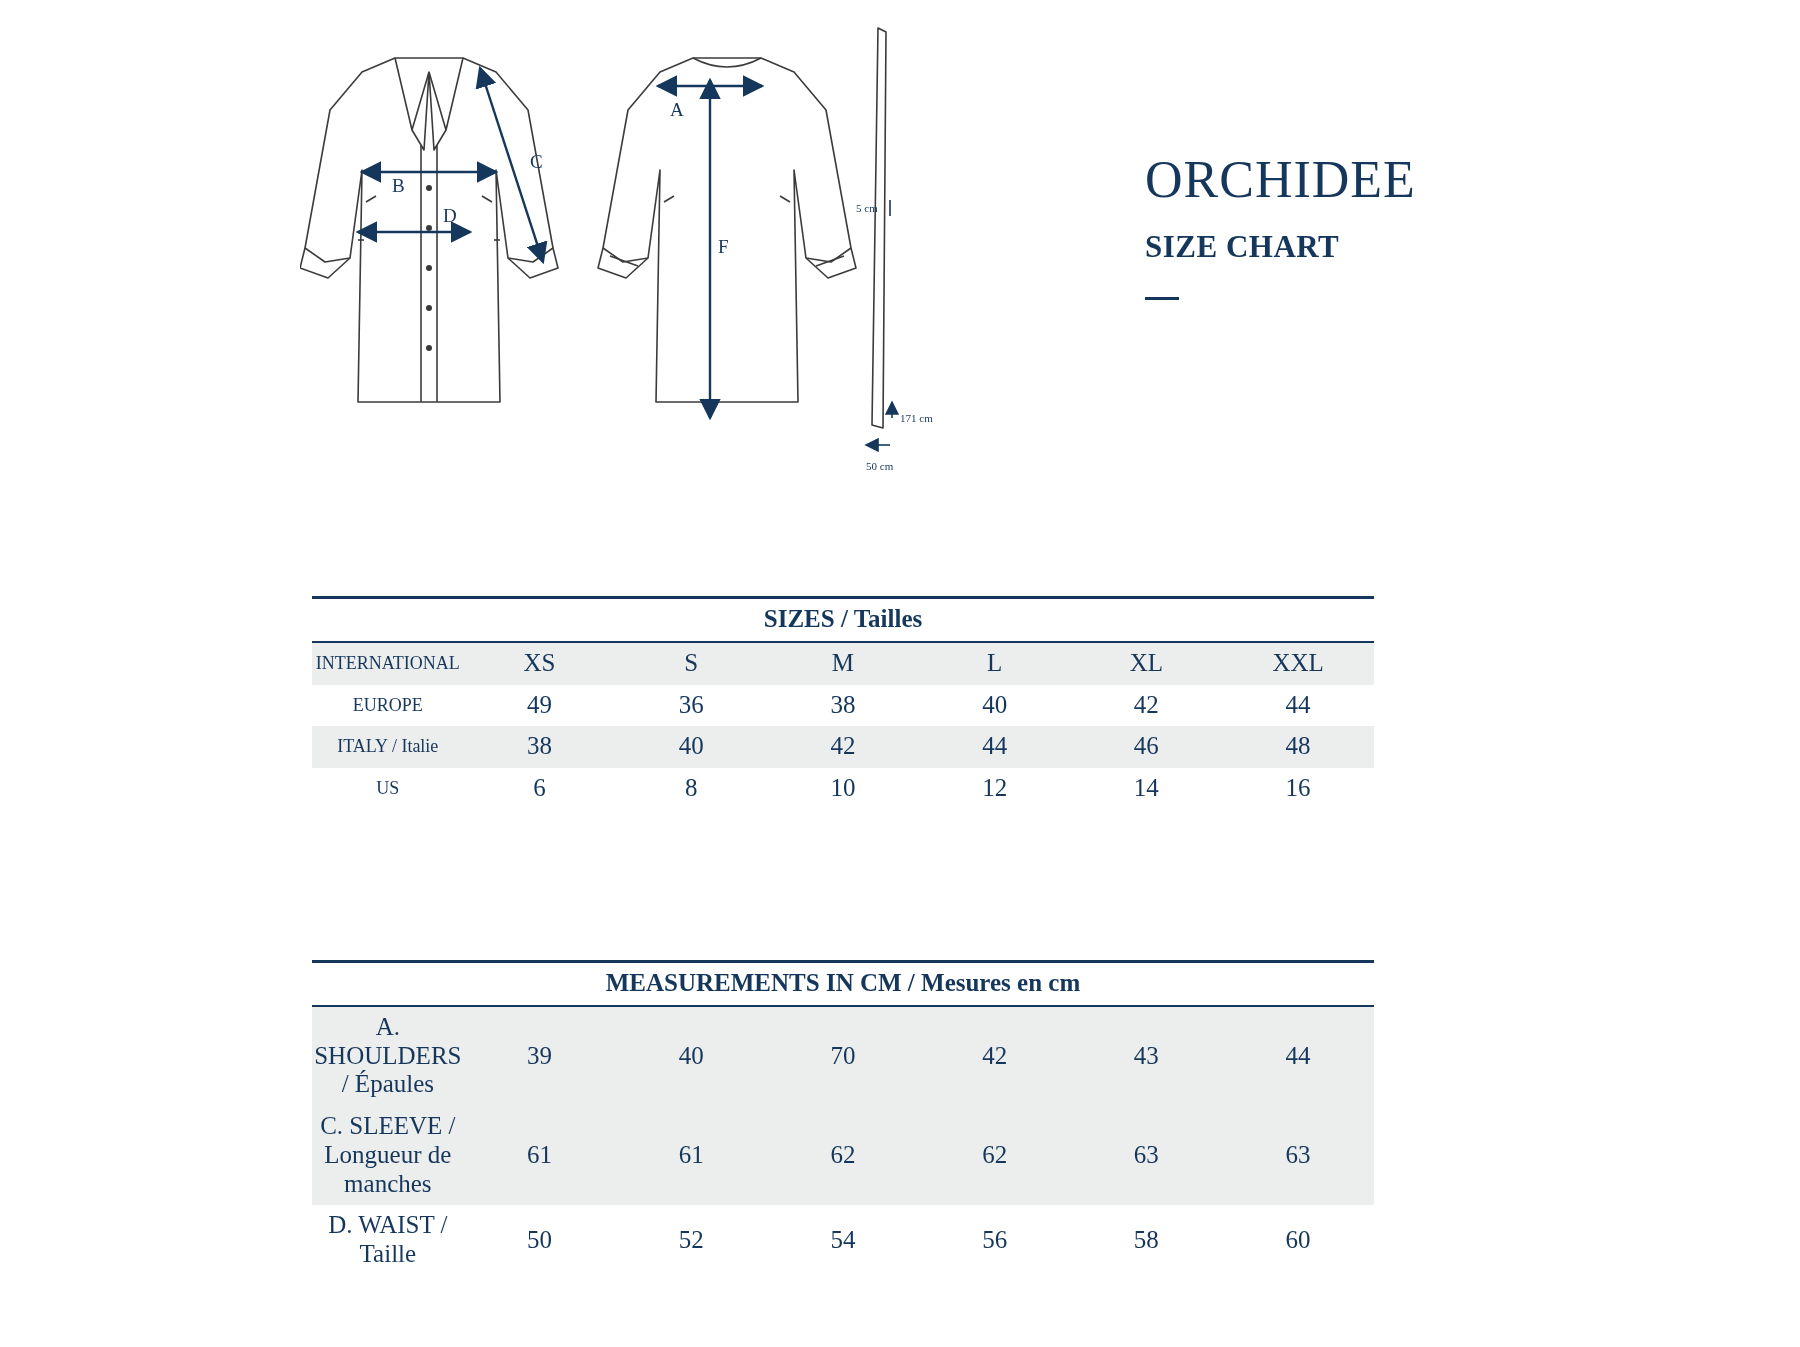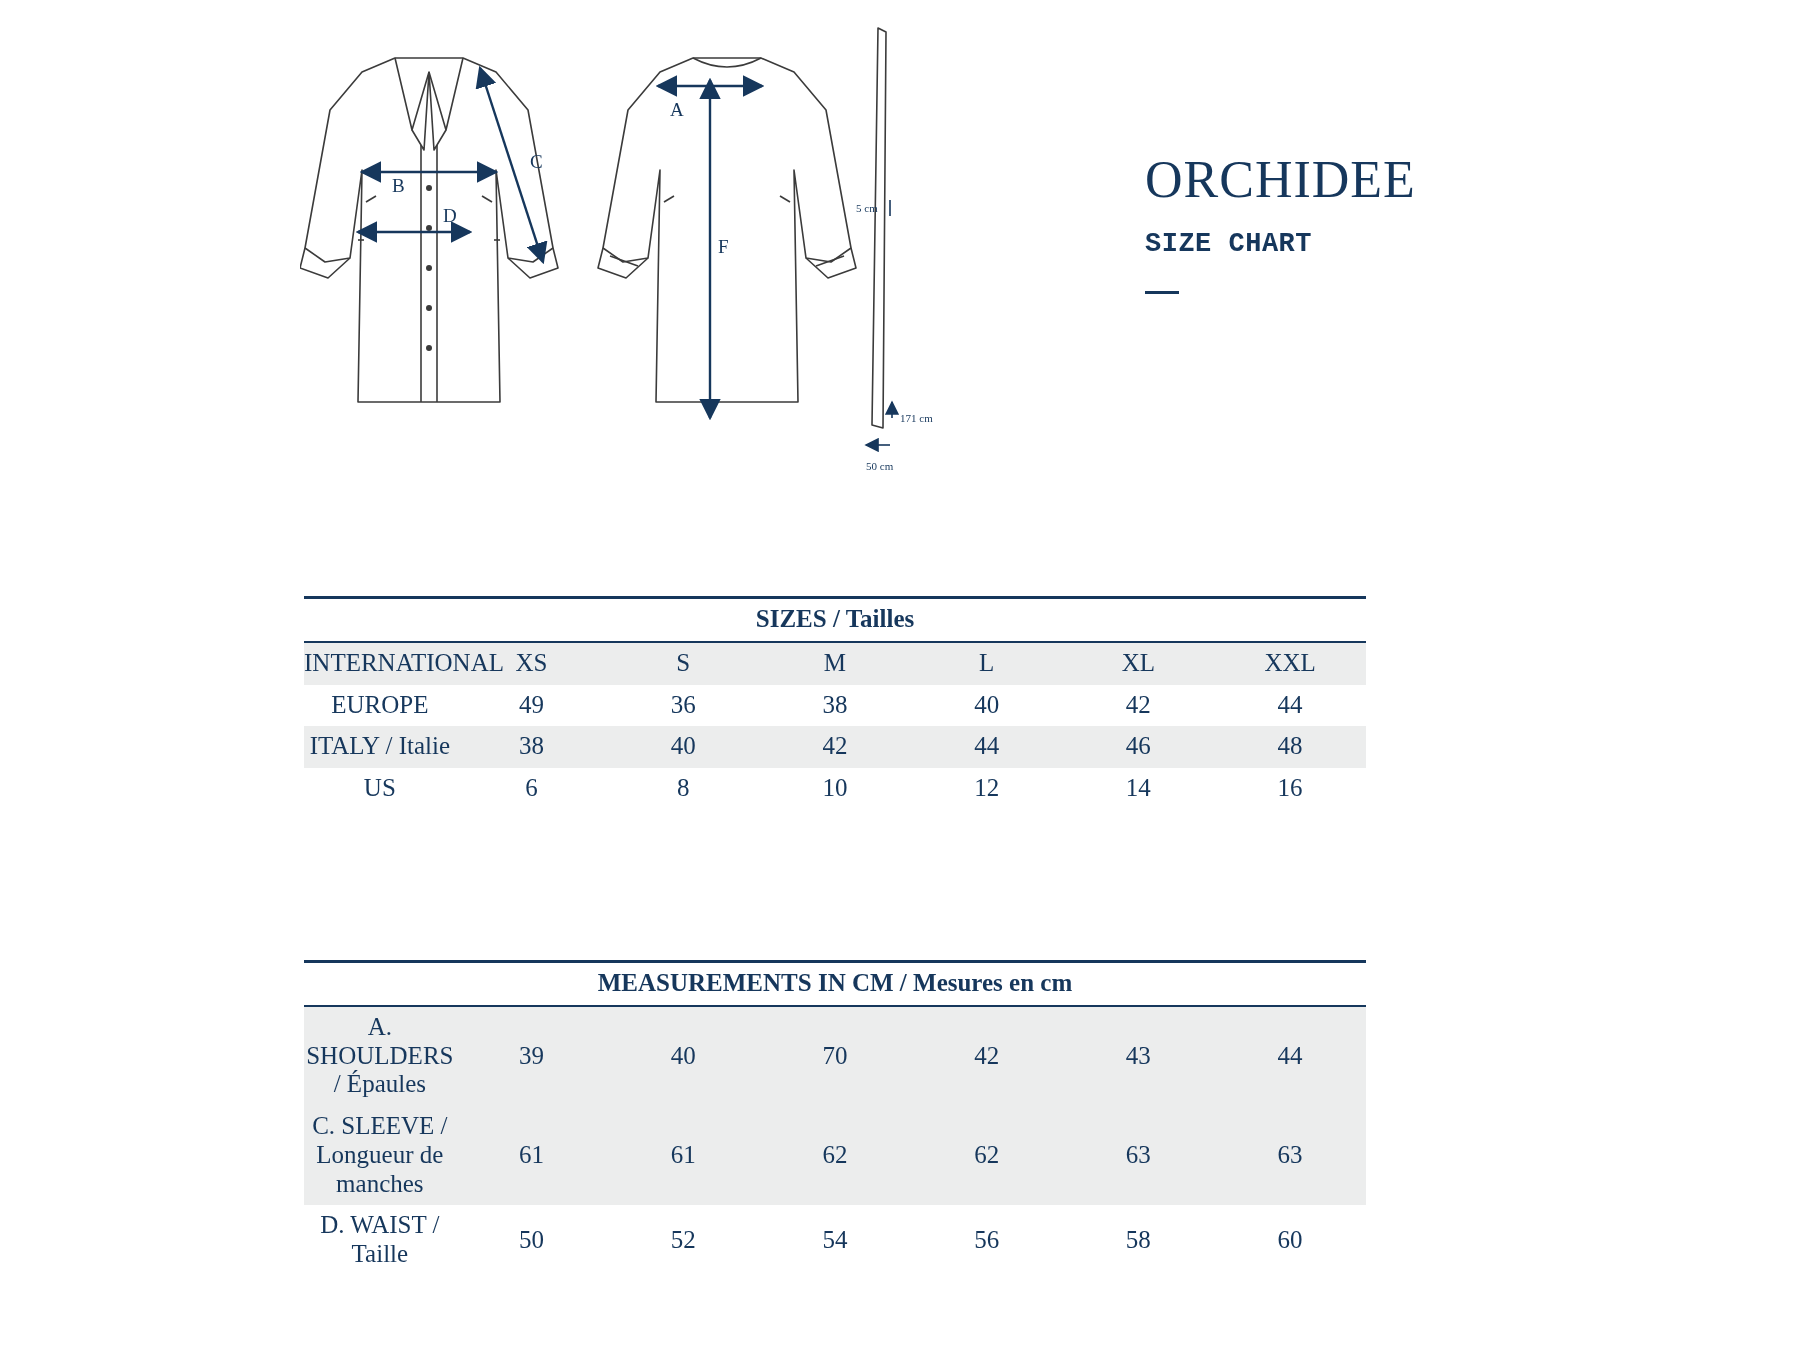--- a/index.html
+++ b/index.html
@@ -42,43 +42,43 @@
   }
   .brand-title {
     font-family: "Liberation Serif", serif;
     font-size: 52px;
     letter-spacing: 1px;
     color: #16375c;
     margin: 0 0 20px 0;
     font-weight: normal;
   }
   .size-chart-label {
-    font-family: Liberation Mono, monospace;
-    font-size: 27px;
+    font-family: Liberation Serif, serif;
+    font-size: 31px;
     font-weight: bold;
     color: #16375c;
     margin: 0 0 32px 0;
     letter-spacing: 0.5px;
   }
   .guide-label {
     font-family: "Liberation Serif", serif;
     font-size: 23px;
     color: #16375c;
     margin: 0 0 26px 0;
   }
   .dash-rule {
     width: 34px;
     height: 3px;
     background: #16375c;
   }
 
   
   .table-wrap {
     position: absolute;
-    left: 304px;
+    left: 312px;
     width: 1062px;
   }
   .t-sizes { top: 596px; }
   .t-meas  { top: 960px; }
 
   table.chart {
     border-collapse: collapse;
     width: 1062px;
     table-layout: fixed;
   }
@@ -97,21 +97,21 @@
     border-bottom: 2px solid #16375c;
     padding: 7px 0 9px 0;
   }
   tr.shaded td { background: #eceded; }
   td.rowlabel {
     text-align: center;
     width: 480px;
     padding-right: 10px;
   }
   td.v { width: 97px; }
-  .col-sizes td.rowlabel { font-size: 25px; }
+  .col-sizes td.rowlabel { font-size: 18px; }
   .hdr-size { font-size: 26px; }
 </style>
 </head>
 <body>
 
 <div class="page">
 
   <div class="illustration">
     <svg width="800" height="480" viewBox="0 0 800 480" xmlns="http://www.w3.org/2000/svg">
       <defs>

